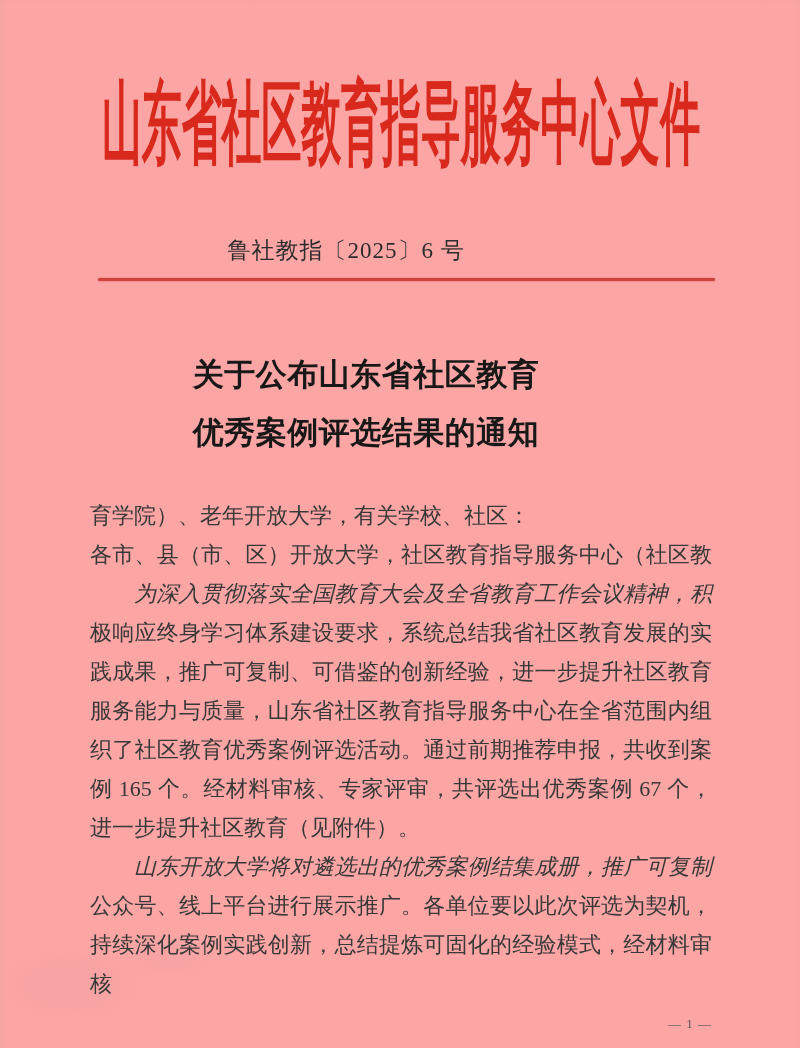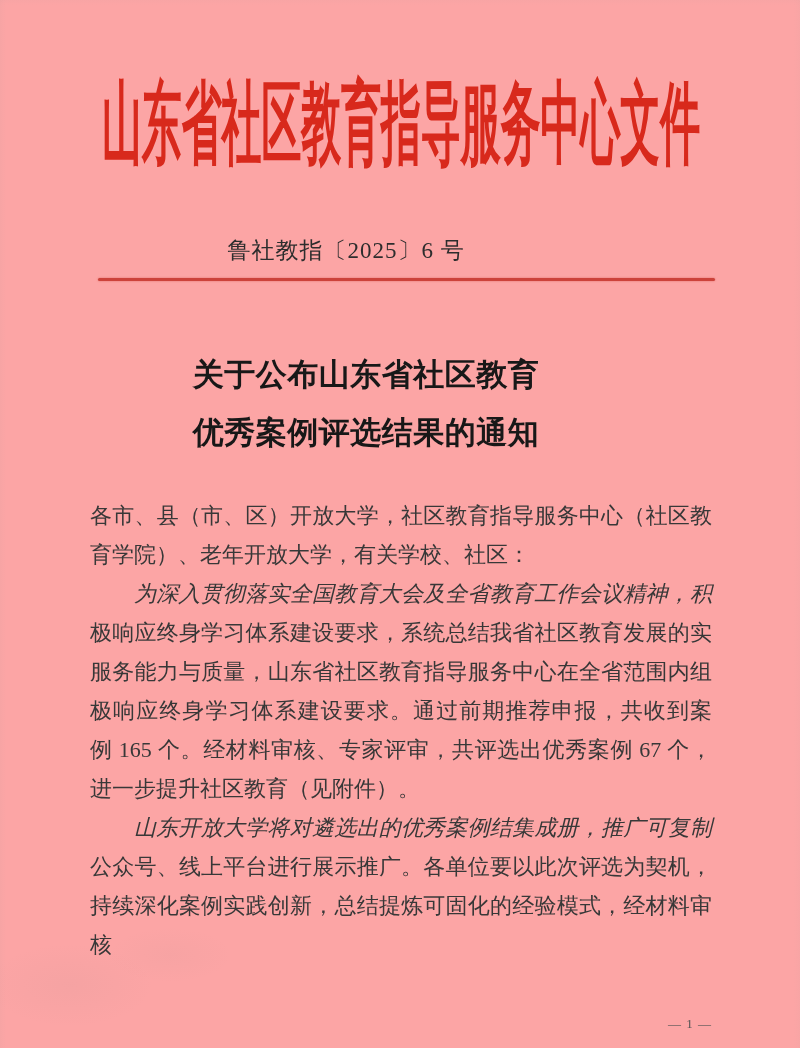--- a/index.html
+++ b/index.html
@@ -94,26 +94,27 @@
   <div class="doc-number">鲁社教指〔2025〕6 号</div>
 
   <div class="red-line"></div>
 
   <div class="notice-title">
     <div>关于公布山东省社区教育</div>
     <div>优秀案例评选结果的通知</div>
   </div>
 
   <div class="body-text">
+    <div class="body-line end">育学院）、老年开放大学，有关学校、社区：</div>
     <div class="body-line">各市、县（市、区）开放大学，社区教育指导服务中心（社区教</div>
-    <div class="body-line end">育学院）、老年开放大学，有关学校、社区：</div>
     <div class="body-line indent">为深入贯彻落实全国教育大会及全省教育工作会议精神，积</div>
     <div class="body-line">极响应终身学习体系建设要求，系统总结我省社区教育发展的实</div>
+    <div class="body-line">践成果，推广可复制、可借鉴的创新经验，进一步提升社区教育</div>
     <div class="body-line">服务能力与质量，山东省社区教育指导服务中心在全省范围内组</div>
-    <div class="body-line">极响应终身学习体系建设要求。通过前期推荐申报，共收到案</div>
+    <div class="body-line">织了社区教育优秀案例评选活动。通过前期推荐申报，共收到案</div>
     <div class="body-line">例 165 个。经材料审核、专家评审，共评选出优秀案例 67 个，</div>
     <div class="body-line end">进一步提升社区教育（见附件）。</div>
     <div class="body-line indent">山东开放大学将对遴选出的优秀案例结集成册，推广可复制</div>
     <div class="body-line">公众号、线上平台进行展示推广。各单位要以此次评选为契机，</div>
     <div class="body-line">持续深化案例实践创新，总结提炼可固化的经验模式，经材料审核</div>
   </div>
 
   <div class="page-number">— 1 —</div>
 
 </div>

